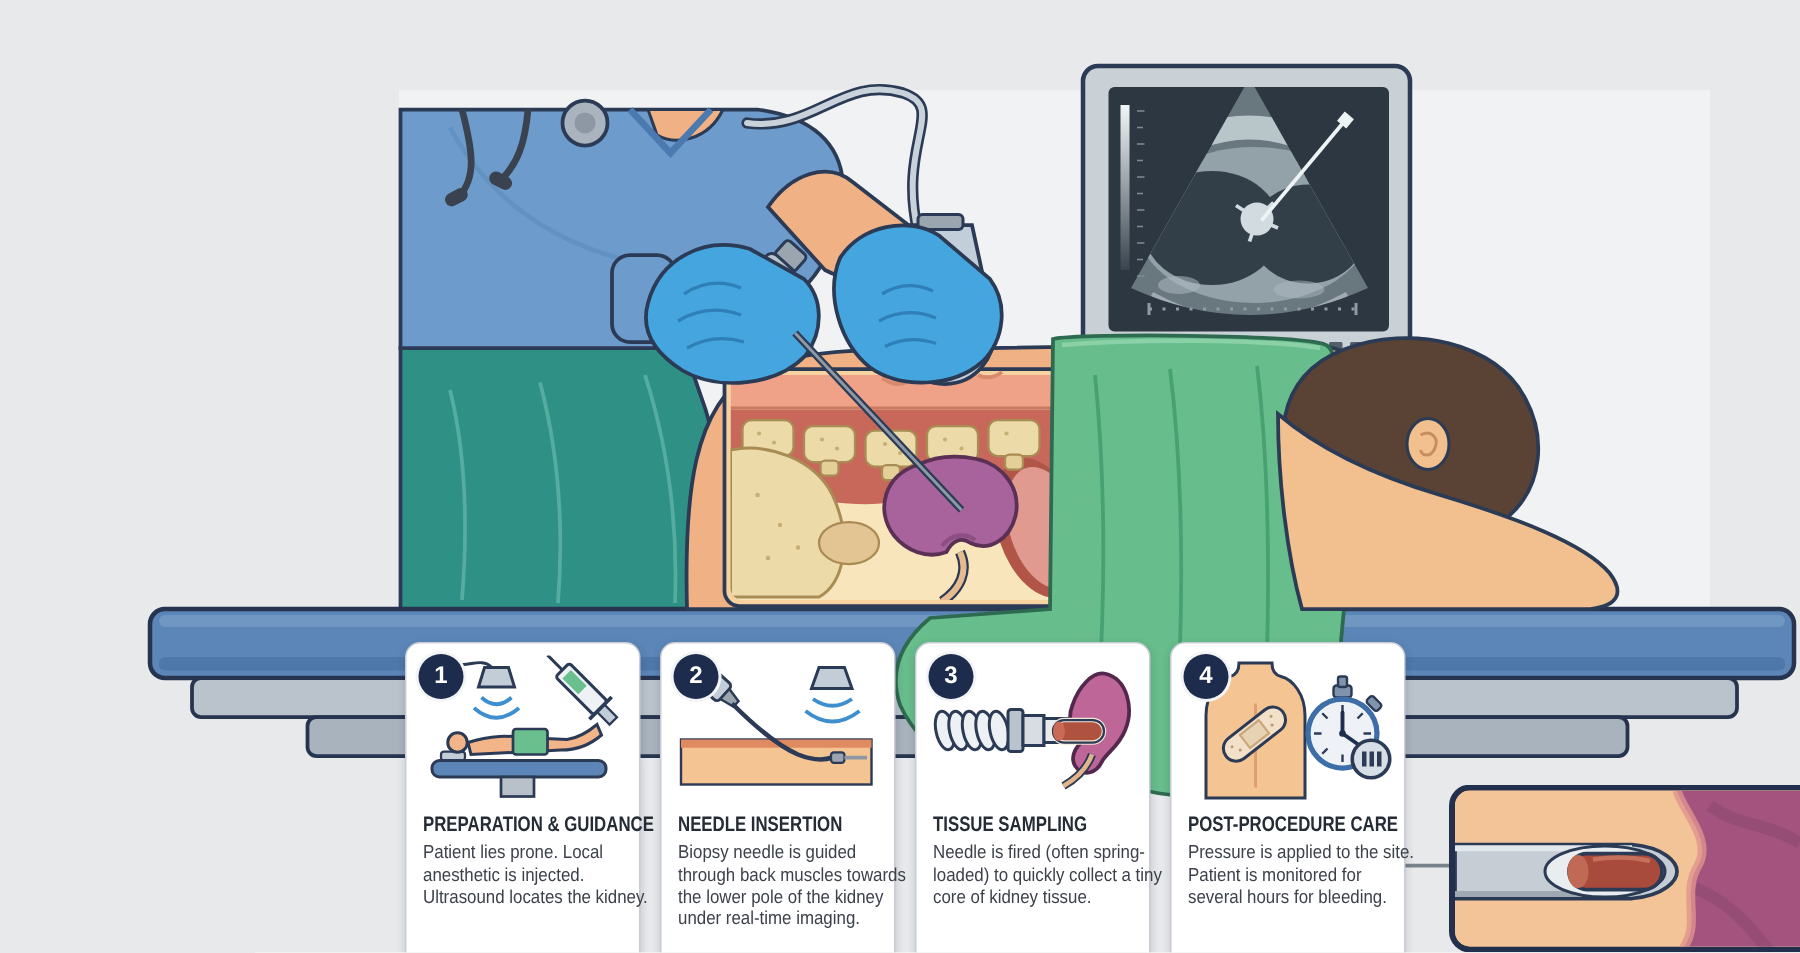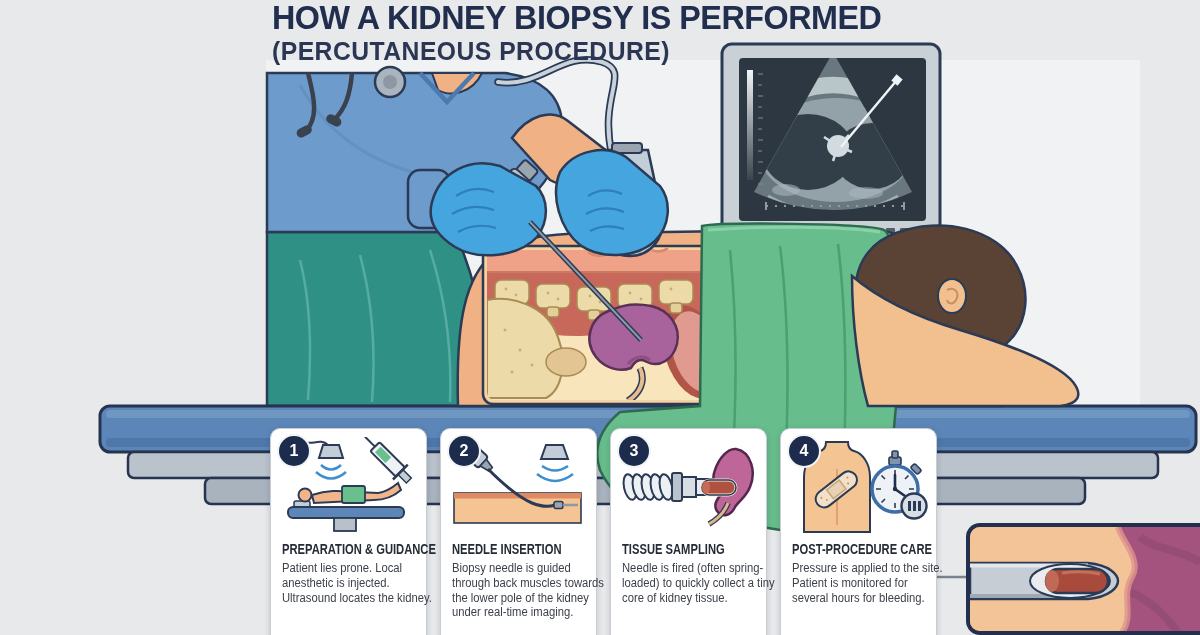--- a/index.html
+++ b/index.html
@@ -219,24 +219,20 @@
 
       <g>
         <line x1="530" y1="222" x2="641" y2="340" stroke="#2b3a55" stroke-width="5"></line>
         <line x1="530" y1="222" x2="641" y2="340" stroke="#8e99a6" stroke-width="2"></line>
       </g>
     </g>
 
     <line x1="936" y1="577" x2="966" y2="577" stroke="#7a828c" stroke-width="2.5"></line>
   </svg>
 
-  <div class="titleblock">
-    <span class="maintitle">HOW A KIDNEY BIOPSY IS PERFORMED</span>
-    <span class="subtitle">(PERCUTANEOUS PROCEDURE)</span>
-  </div>
 
   <div class="card" style="left:270px">
     <div class="badge">1</div>
     <svg class="cardicon" viewBox="0 0 145 100">
       <path d="M52,8 C44,0 34,10 27,4" fill="none" stroke="#2b3a55" stroke-width="2"></path>
       <path d="M47,8 h16 l4,13 h-24 Z" fill="#c3cdd8" stroke="#2b3a55" stroke-width="2"></path>
       <path d="M45,28 Q55,37 65,28" fill="none" stroke="#3e8fd0" stroke-width="2.5"></path>
       <path d="M40,35 Q55,48 70,35" fill="none" stroke="#3e8fd0" stroke-width="2.5"></path>
       <g transform="rotate(45 112 22)">
         <rect x="94" y="16" width="36" height="13" rx="2" fill="#eef2f5" stroke="#2b3a55" stroke-width="2"></rect>

